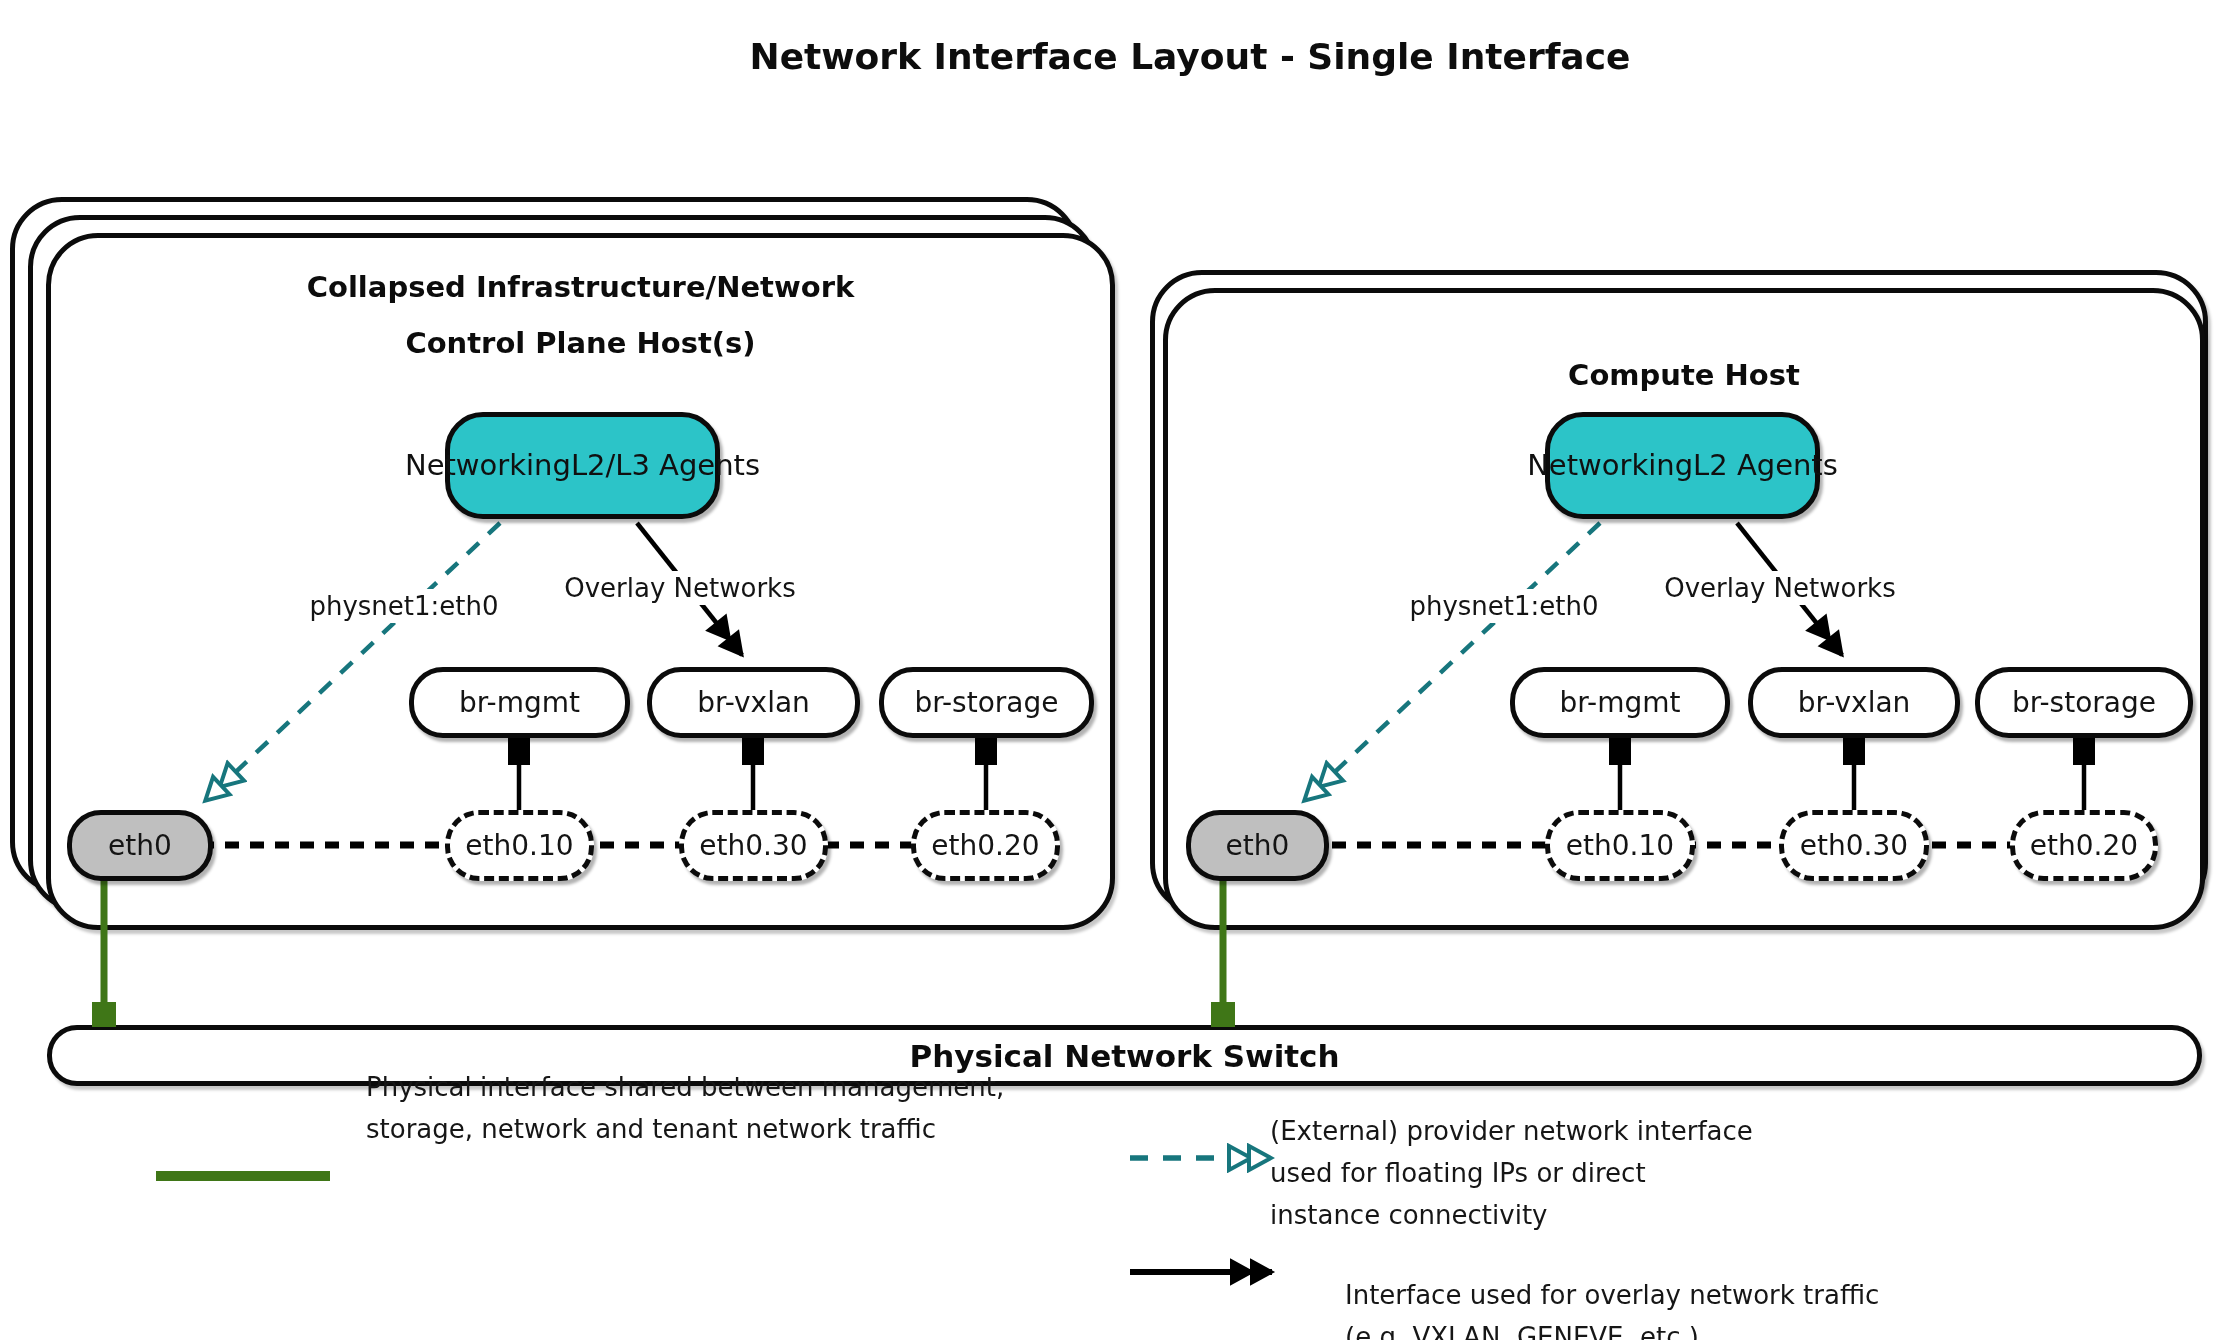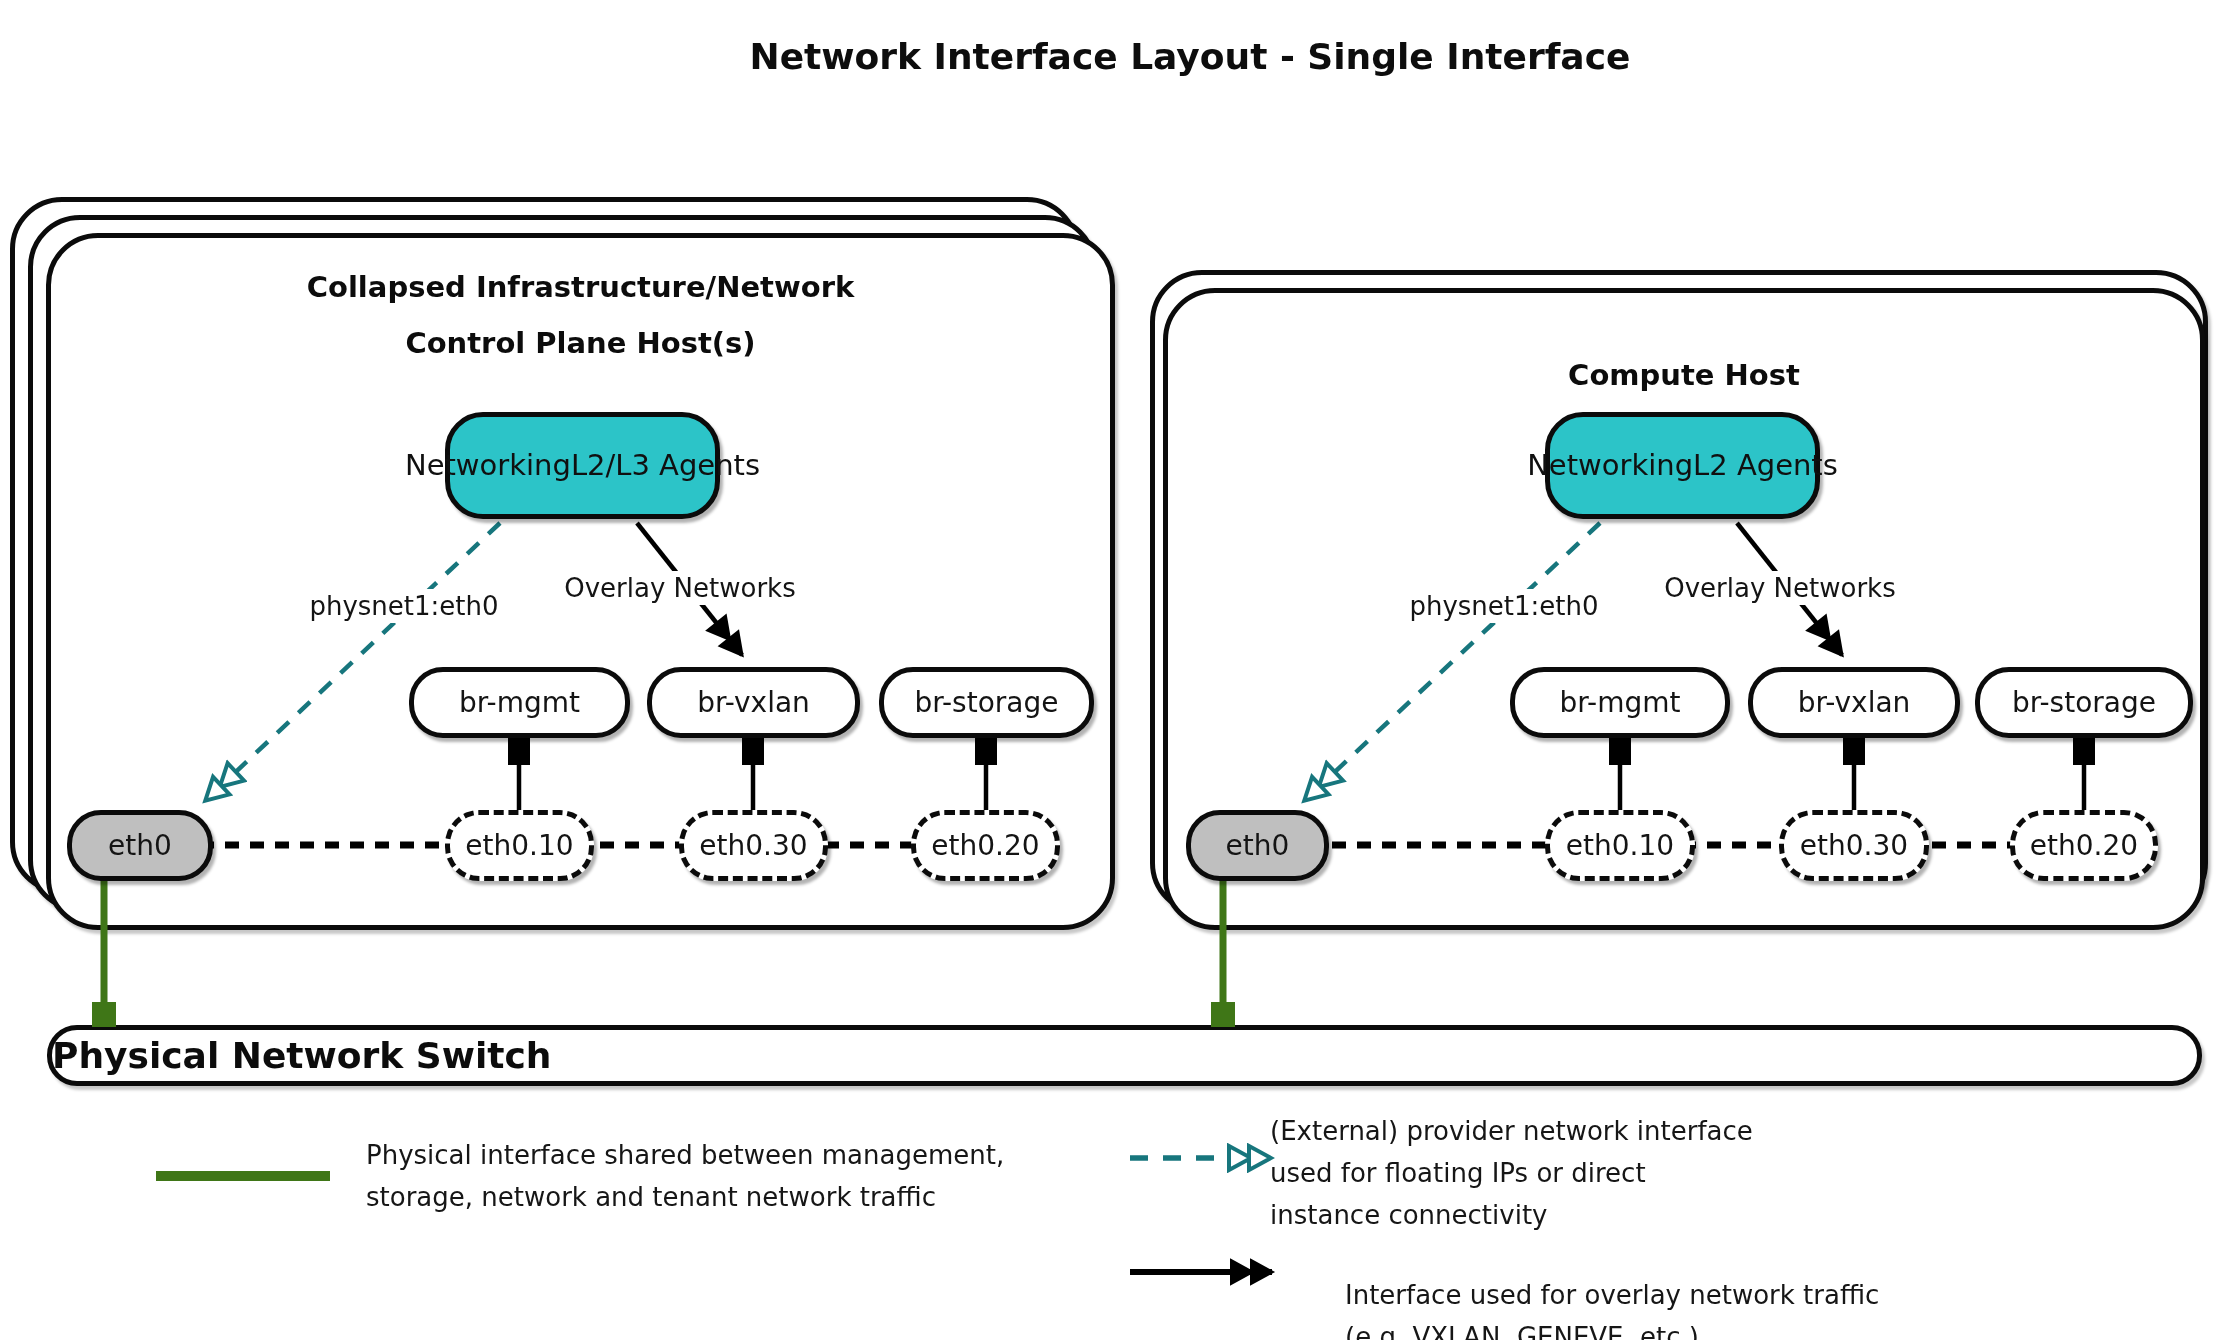--- a/index.html
+++ b/index.html
@@ -40,22 +40,22 @@
   }
   .node.dashed{border-style:dashed;}
   .node.gray{background:var(--node-gray);}
   .conn-label{
     position:absolute;background:#fff;font-size:26px;color:#141414;text-align:center;
     z-index:6;white-space:nowrap;padding:2px 4px;
   }
   .switch-bar{
     position:absolute;left:47px;top:1025px;width:2155px;height:61px;background:#fff;
     border:5px solid var(--ink);border-radius:30px;box-sizing:border-box;z-index:2;
-    display:flex;align-items:center;justify-content:flex-start;
-    font-size:36px;font-weight:700;color:#0c0c0c;box-shadow:3px 4px 3px rgba(0,0,0,.22);
+    display:flex;align-items:center;justify-content:center;
+    font-size:31px;font-weight:700;color:#0c0c0c;box-shadow:3px 4px 3px rgba(0,0,0,.22);
   }
   .legend-text{position:absolute;font-size:26px;line-height:42px;color:#161616;z-index:4;white-space:nowrap;}
   svg.wires{position:absolute;left:0;top:0;z-index:5;pointer-events:none;}
   .ln-prov{stroke:var(--teal-stroke);stroke-width:4.5;stroke-dasharray:16 13;fill:none;}
   .ln-ovl{stroke:#000;stroke-width:4.5;fill:none;}
   .ln-plug{stroke:#000;stroke-width:4.5;}
   .plug-rect{fill:#000;}
   .ln-vlan{stroke:#000;stroke-width:7;stroke-dasharray:14 11;}
   .ln-green{stroke:var(--green);stroke-width:7;}
   .green-rect{fill:var(--green);}
@@ -160,21 +160,21 @@
 
   <div class="node gray" style="left:1186px;top:810px;width:143px;height:71px;">eth0</div>
   <div class="node dashed" style="left:1545px;top:810px;width:150px;height:71px;">eth0.10</div>
   <div class="node dashed" style="left:1779px;top:810px;width:150px;height:71px;">eth0.30</div>
   <div class="node dashed" style="left:2010px;top:810px;width:148px;height:71px;">eth0.20</div>
 
   <div class="switch-bar">
     <span>Physical Network Switch</span>
   </div>
 
-  <div class="legend-text" style="left:366px;top:1134px;">
+  <div class="legend-text" style="left:366px;top:1066px;">
     <div>Physical interface shared between management,</div>
     <div>storage, network and tenant network traffic</div>
   </div>
   <div class="legend-text" style="left:1270px;top:1110px;">
     <div>(External) provider network interface</div>
     <div>used for floating IPs or direct</div>
     <div>instance connectivity</div>
   </div>
   <div class="legend-text" style="left:1345px;top:1240px;margin-top:34px;">
     <div>Interface used for overlay network traffic</div>

